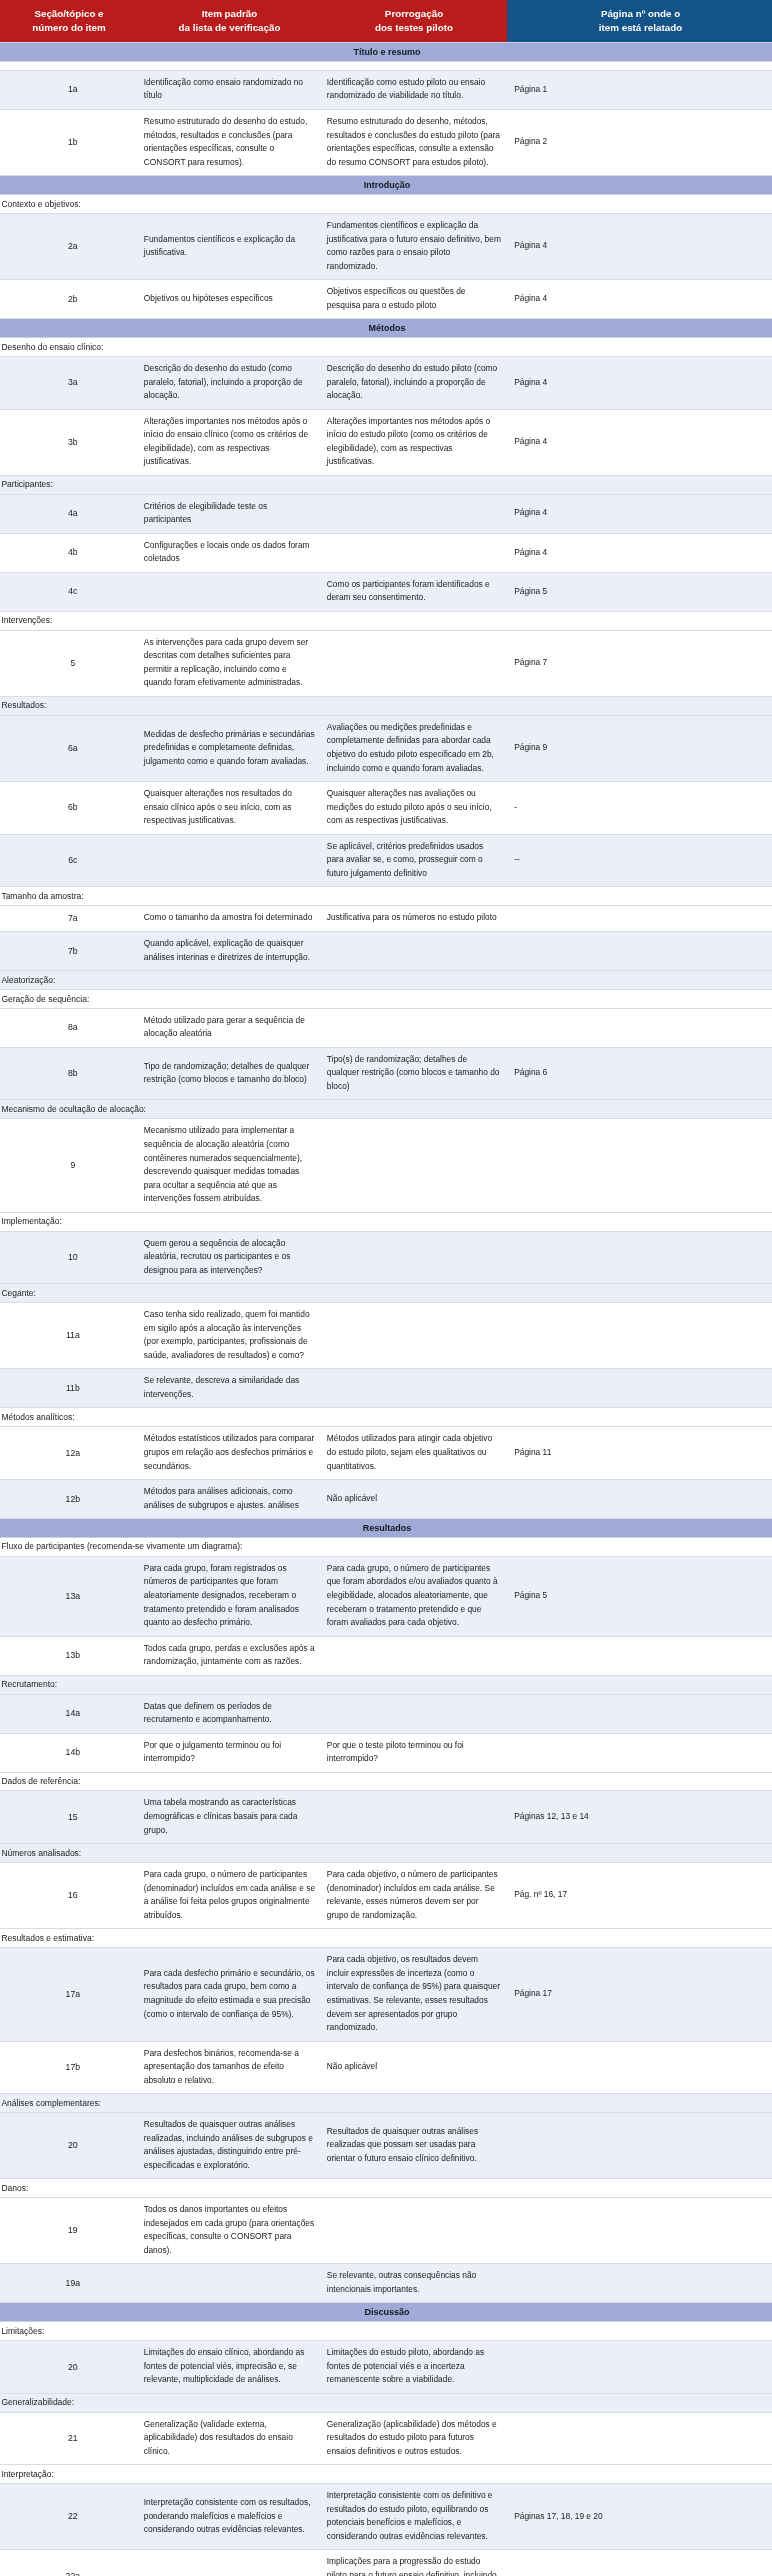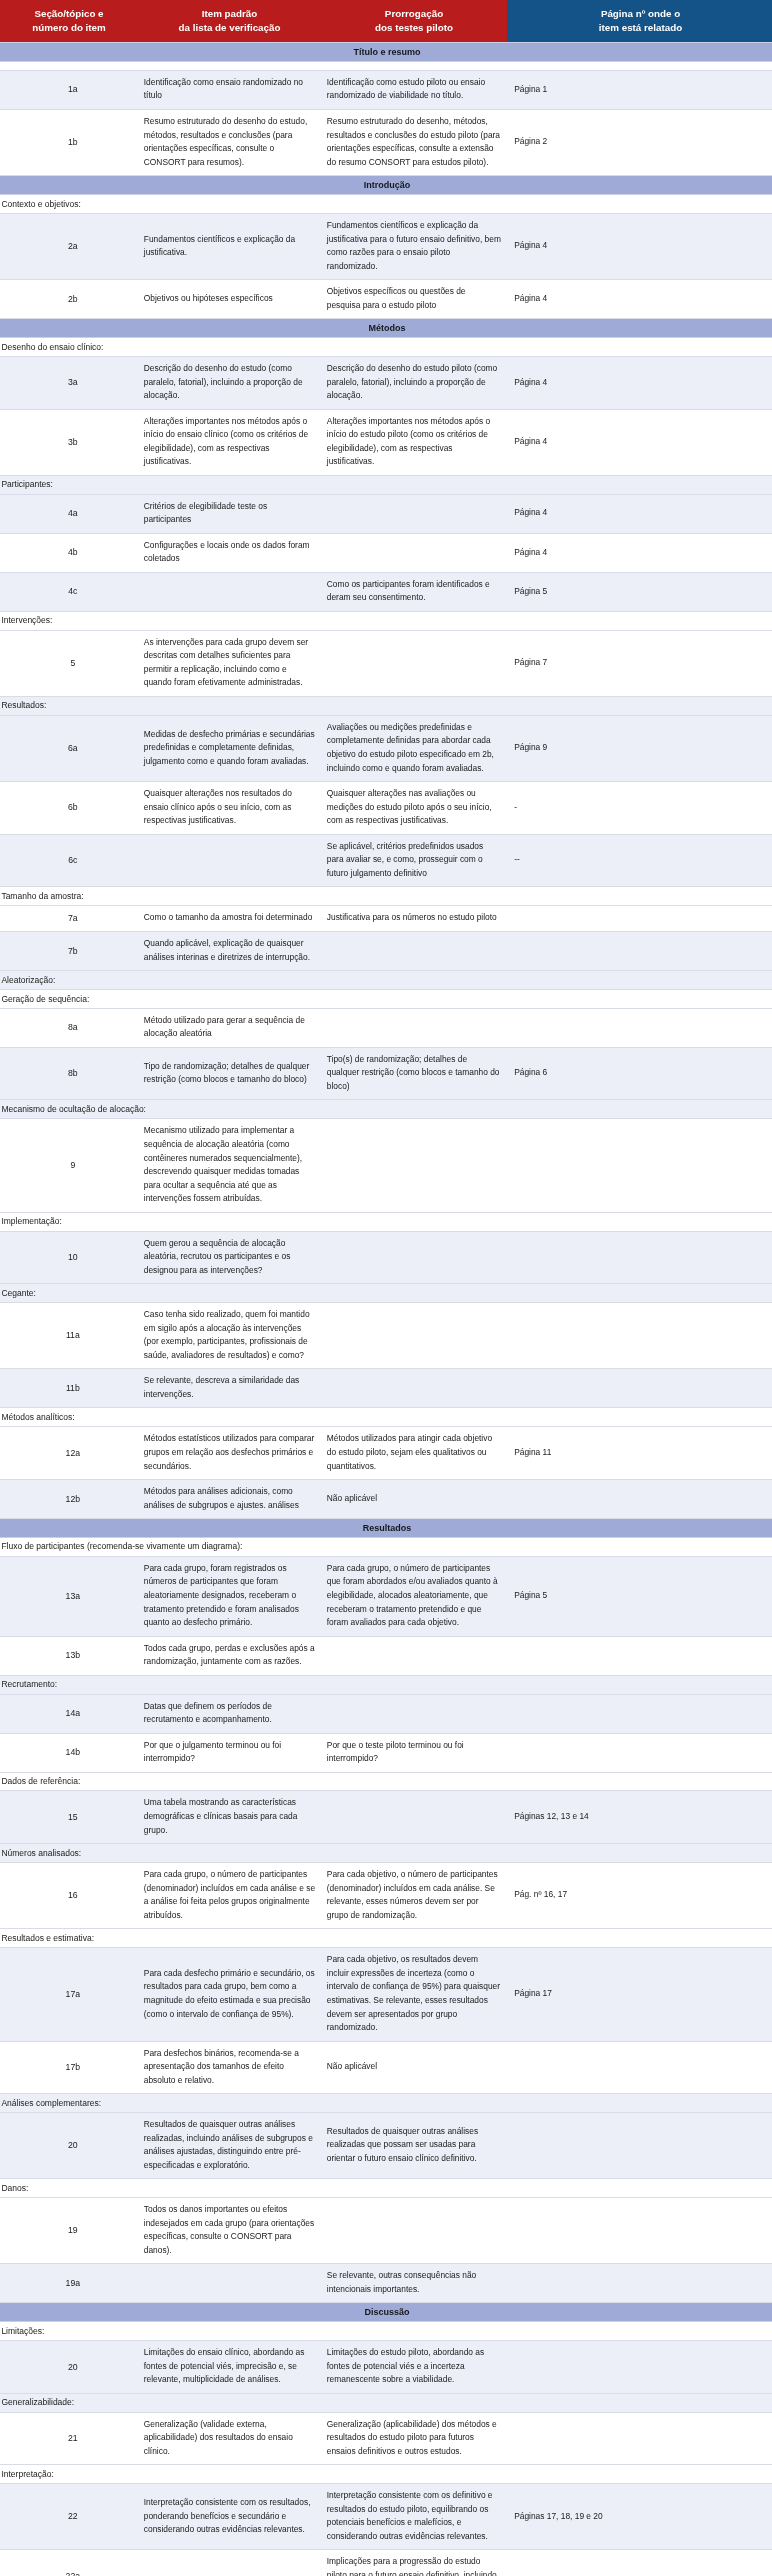--- a/index.html
+++ b/index.html
@@ -414,21 +414,21 @@
         <td class="cell item-no">21</td>
         <td class="cell std-col">Generalização (validade externa, aplicabilidade) dos resultados do ensaio clínico.</td>
         <td class="cell ext-col">Generalização (aplicabilidade) dos métodos e resultados do estudo piloto para futuros ensaios definitivos e outros estudos.</td>
         <td class="cell page-col" colspan="2"></td>
       </tr>
       <tr class="sub-row">
         <td class="sub-label" colspan="5">Interpretação:</td>
       </tr>
       <tr class="data-row alt">
         <td class="cell item-no">22</td>
-        <td class="cell std-col">Interpretação consistente com os resultados, ponderando benefícios e secundário e considerando outras evidências relevantes.</td>
+        <td class="cell std-col">Interpretação consistente com os resultados, ponderando malefícios e malefícios e considerando outras evidências relevantes.</td>
         <td class="cell ext-col">Interpretação consistente com os definitivo e resultados do estudo piloto, equilibrando os potenciais benefícios e malefícios, e considerando outras evidências relevantes.</td>
         <td class="cell page-col" colspan="2">Páginas 17, 18, 19 e 20</td>
       </tr>
       <tr class="data-row">
         <td class="cell item-no">22a</td>
         <td class="cell std-col"></td>
         <td class="cell ext-col">Implicações para a progressão do estudo piloto para o futuro ensaio definitivo, incluindo quaisquer alterações propostas.</td>
         <td class="cell page-col" colspan="2"></td>
       </tr>
     </tbody>

